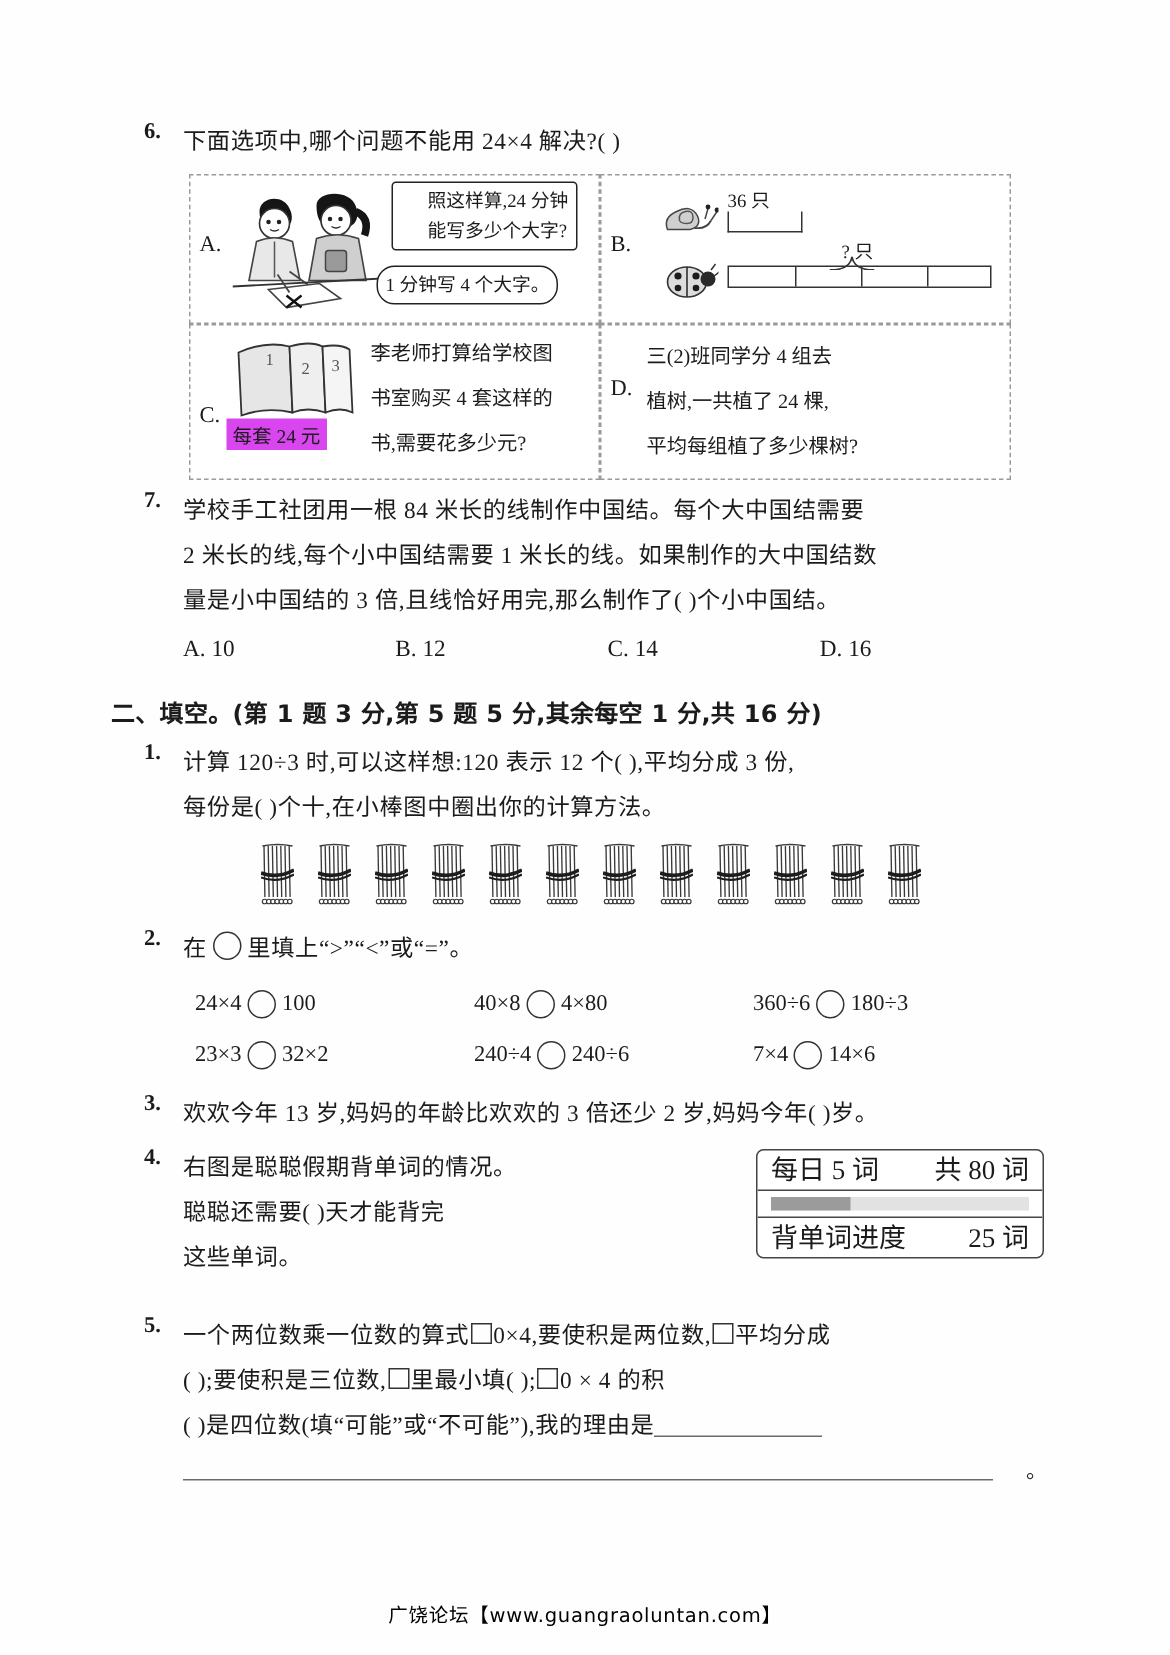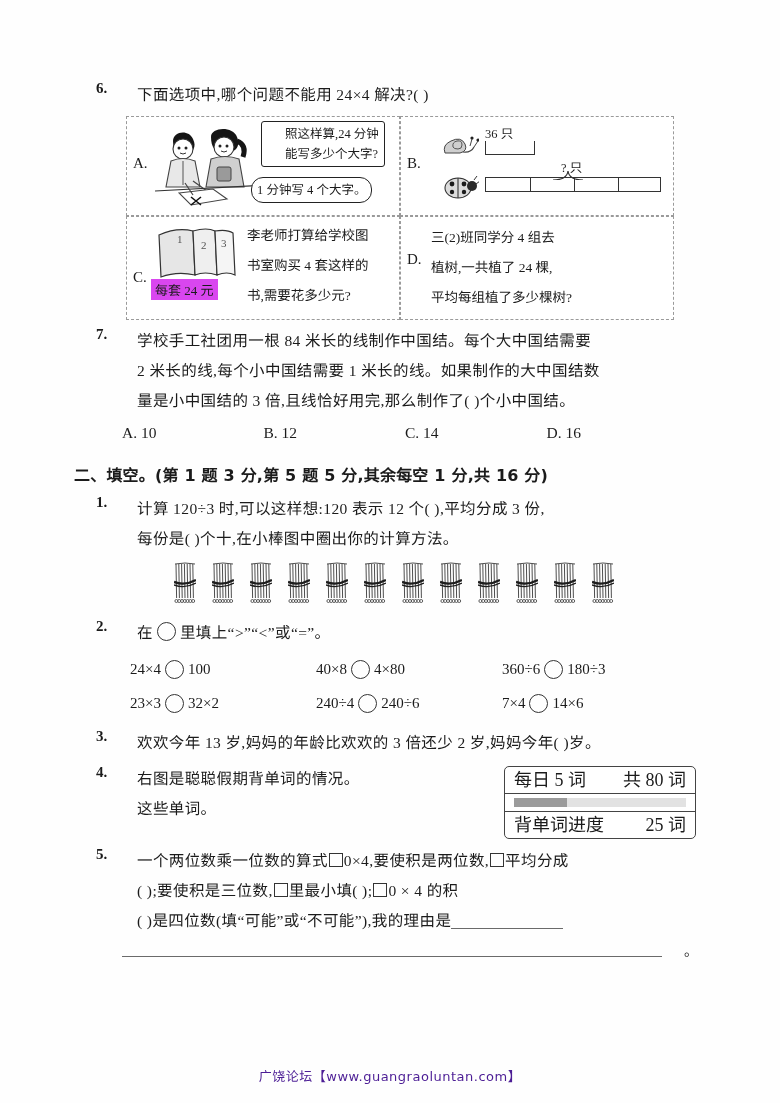--- a/index.html
+++ b/index.html
@@ -36,21 +36,21 @@
   .q-num {
     position: absolute;
     left: 0;
     top: 0;
     width: 26px;
     font-weight: bold;
     font-size: 15px;
     letter-spacing: 0;
   }
   .q-body {
-    margin-left: 41px;
+    margin-left: 26px;
   }
   .line {
     font-size: 15.5px;
     line-height: 30px;
     letter-spacing: 0.4px;
     white-space: nowrap;
   }
   
   .opt-grid {
     margin: 6px 0 4px 30px;
@@ -299,21 +299,21 @@
     vertical-align: -1px;
     margin: 0 1px;
   }
   
   .watermark {
     position: absolute;
     left: 0;
     right: 0;
     bottom: 18px;
     text-align: center;
-    color: #4c1d95;
+    color: #000000;
     font-size: 13px;
     font-family: "DejaVu Sans", "Liberation Sans", sans-serif;
     letter-spacing: 0.5px;
     white-space: nowrap;
   }
 </style>
 </head>
 <body>
 
 <div class="page">
@@ -733,20 +733,21 @@
       <div class="q-num">3.</div>
       <div class="q-body">
         <div class="line">欢欢今年 13 岁,妈妈的年龄比欢欢的 3 倍还少 2 岁,妈妈今年(        )岁。</div>
       </div>
     </div>
 
     <div class="q q4-wrap" style="margin-top:6px;">
       <div class="q-num">4.</div>
       <div class="q-body">
         <div class="line">右图是聪聪假期背单词的情况。</div>
+        <div class="line">聪聪还需要(        )天才能背完</div>
         <div class="line">这些单词。</div>
       </div>
       <div class="card">
         <div class="card-row">
           <span>每日 5 词</span>
           <span>共 80 词</span>
         </div>
         <div class="card-sep"></div>
         <div class="progress-track">
           <div class="progress-fill" id="pfill" style="width: 31%;"></div>

